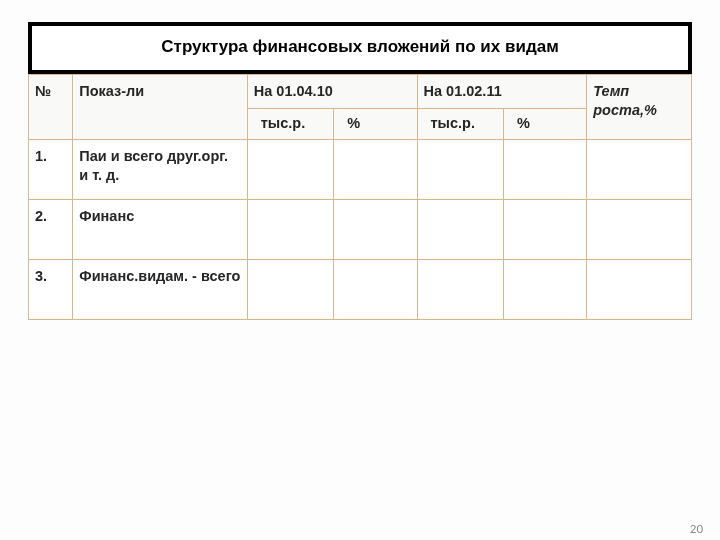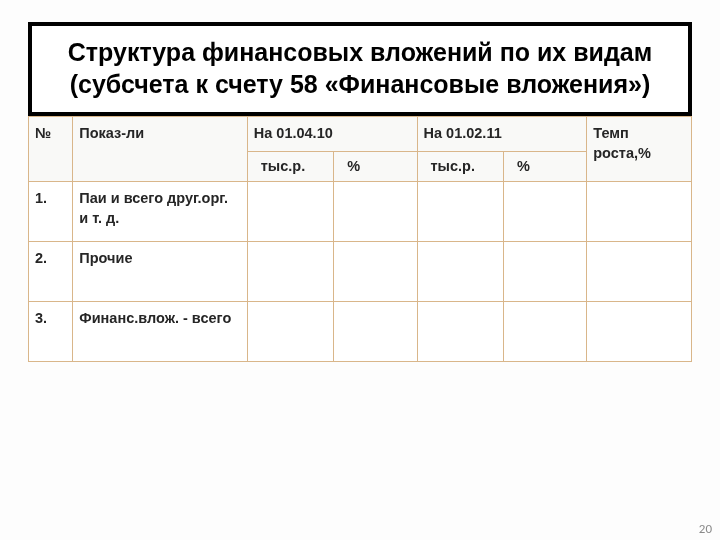--- a/index.html
+++ b/index.html
@@ -9,21 +9,21 @@
     background: #fdfdfd;
     font-family: Verdana, Geneva, sans-serif;
     padding: 22px 28px 0 28px;
     position: relative;
   }
   .title-box {
     border: 4px solid #000;
     padding: 10px 8px 12px 8px;
     text-align: center;
     font-weight: bold;
-    font-size: 25px;
+    font-size: 17px;
     line-height: 1.28;
     margin-bottom: 0;
     background: #fff;
   }
   .title-line { display: block; }
   table {
     width: 100%;
     border-collapse: collapse;
     font-size: 14.5px;
     font-weight: bold;
@@ -38,39 +38,38 @@
     line-height: 1.35;
   }
   th {
     background: #f9f9f7;
     font-weight: bold;
   }
   .col-num  { width: 33px; }
   .col-ind  { width: 130px; }
   .col-tr   { width: 60px; }
   .col-pc   { width: 62px; }
-  .col-gr   { width: 78px; }
+  .col-gr   { width: 78px; font-style: italic; }
   .row-body { height: 60px; }
   .row-head2 th { padding-top: 5px; padding-bottom: 5px; padding-left: 13px; }
   .pagenum {
     position: absolute;
-    right: 8px;
+    right: 17px;
     bottom: 4px;
     font-size: 13px;
     color: #8a8a8a;
     font-weight: normal;
     font-family: Calibri, Arial, sans-serif;
   }
 </style>
 </head>
 <body>
 
 <div class="title-box">
   <span class="title-line">Структура финансовых вложений по их видам</span>
-  <span class="title-line">(субсчета к счету 58 «Финансовые вложения»)</span>
 </div>
 
 <table>
   <tbody>
       <tr>
     <th class="col-num" rowspan="2">№</th>
     <th class="col-ind" rowspan="2">Показ-ли</th>
     <th colspan="2">На 01.04.10</th>
     <th colspan="2">На 01.02.11</th>
     <th class="col-gr" rowspan="2">Темп роста,%</th>
@@ -86,30 +85,30 @@
     <td>1.</td>
     <td>Паи и всего друг.орг. и т. д.</td>
     <td></td>
     <td></td>
     <td></td>
     <td></td>
     <td></td>
   </tr>
   <tr class="row-body">
     <td>2.</td>
-    <td>Прочие</td>
+    <td>Финанс</td>
     <td></td>
     <td></td>
     <td></td>
     <td></td>
     <td></td>
   </tr>
   <tr class="row-body">
     <td>3.</td>
-    <td>Финанс.влож. - всего</td>
+    <td>Финанс.видам. - всего</td>
     <td></td>
     <td></td>
     <td></td>
     <td></td>
     <td></td>
   </tr>
 </tbody>
   </table>
 
 <div class="pagenum">20</div>

